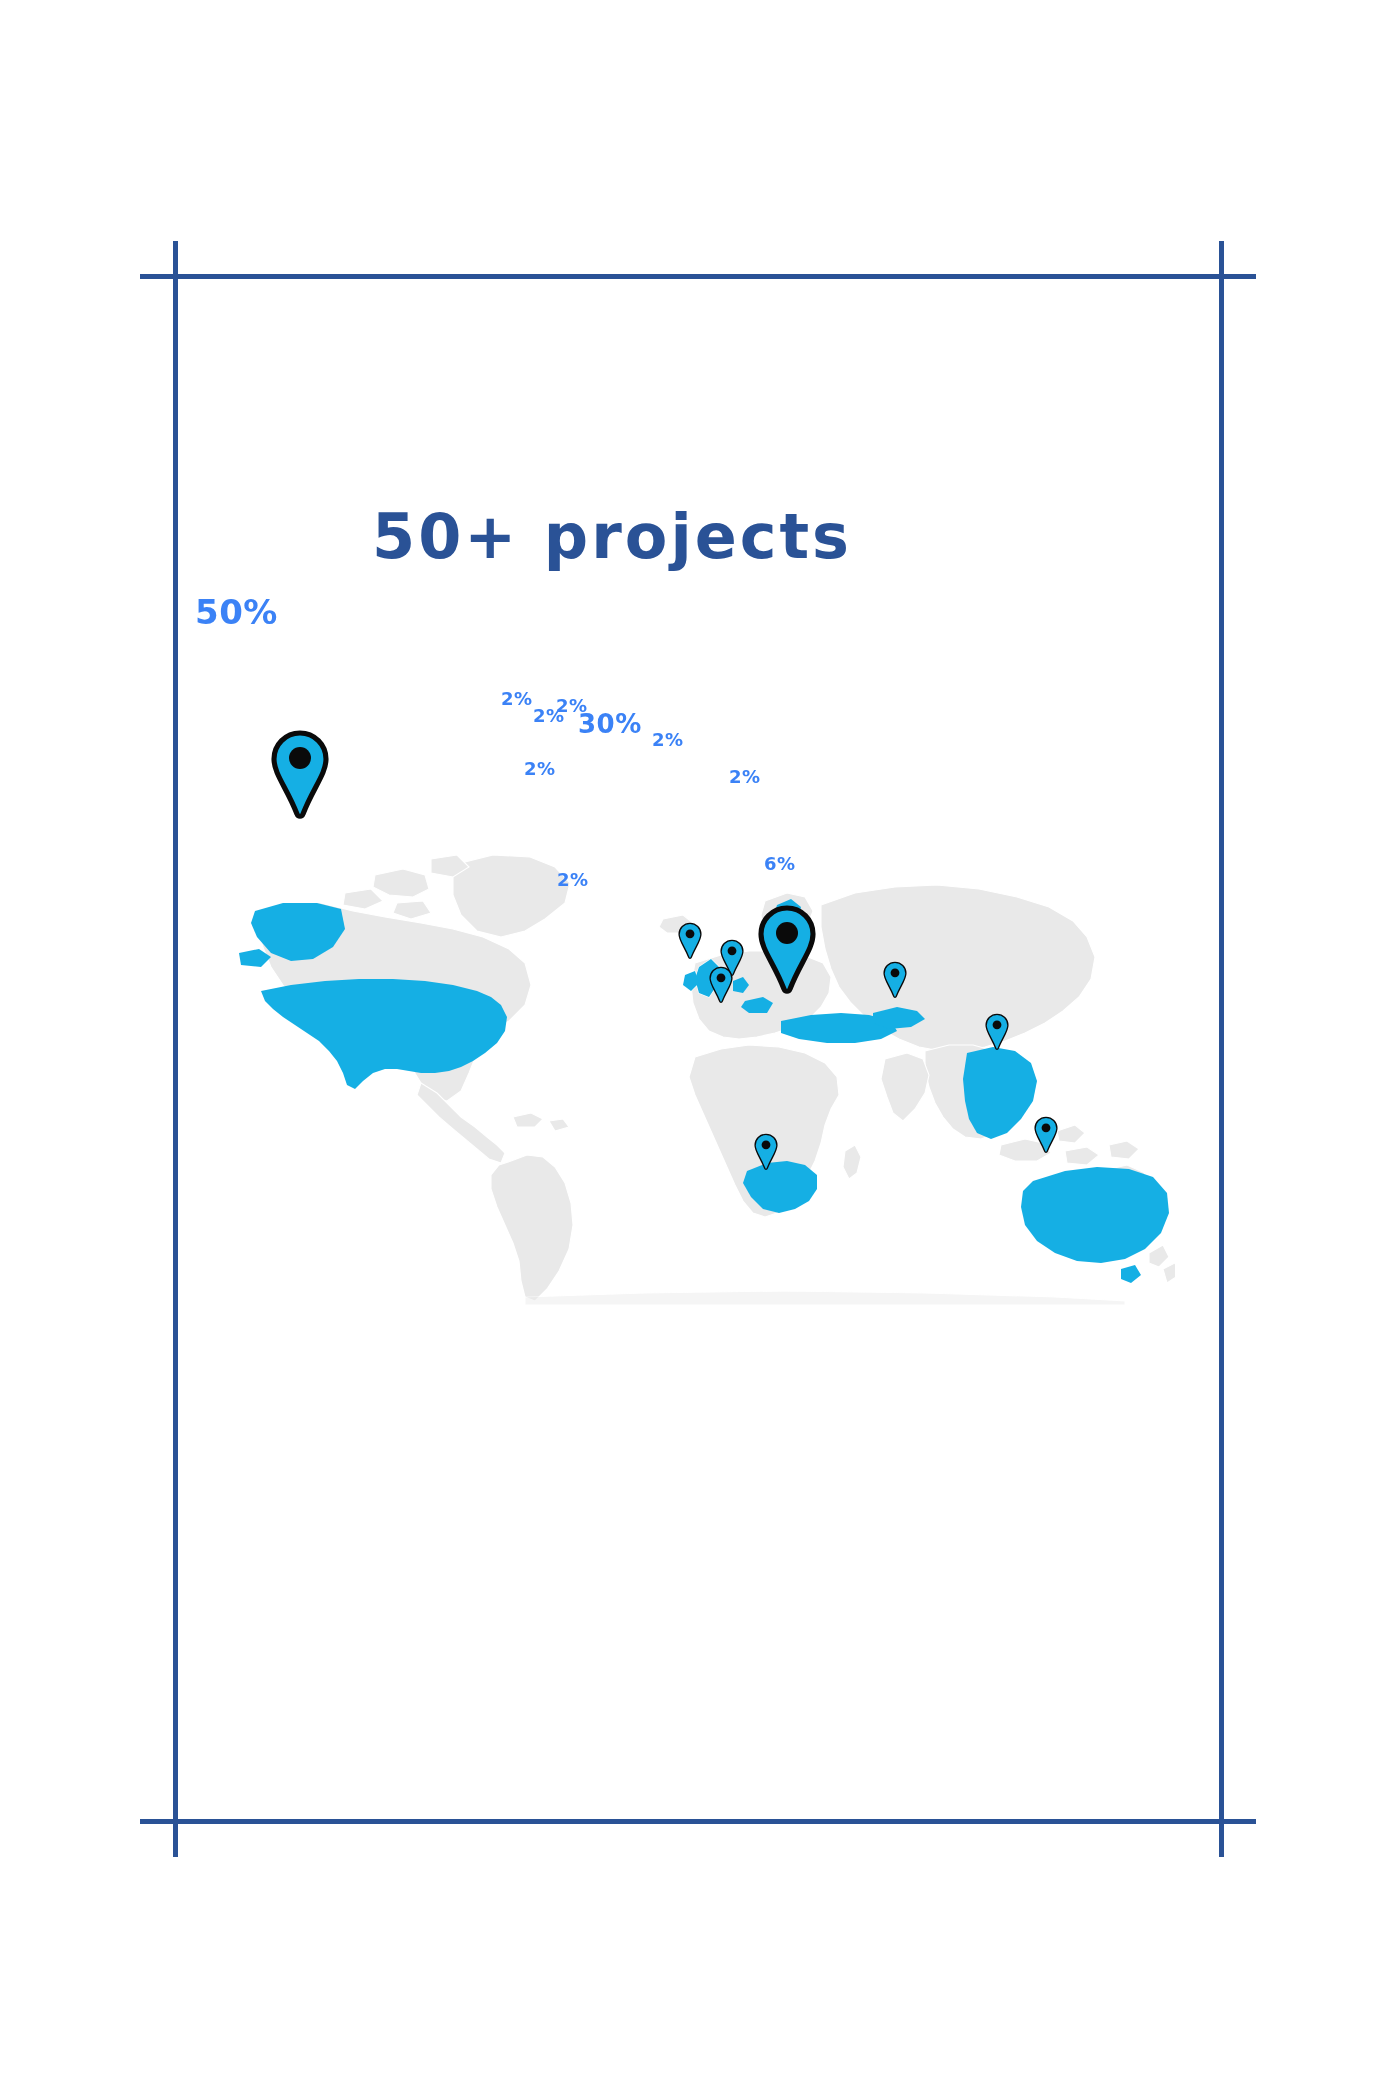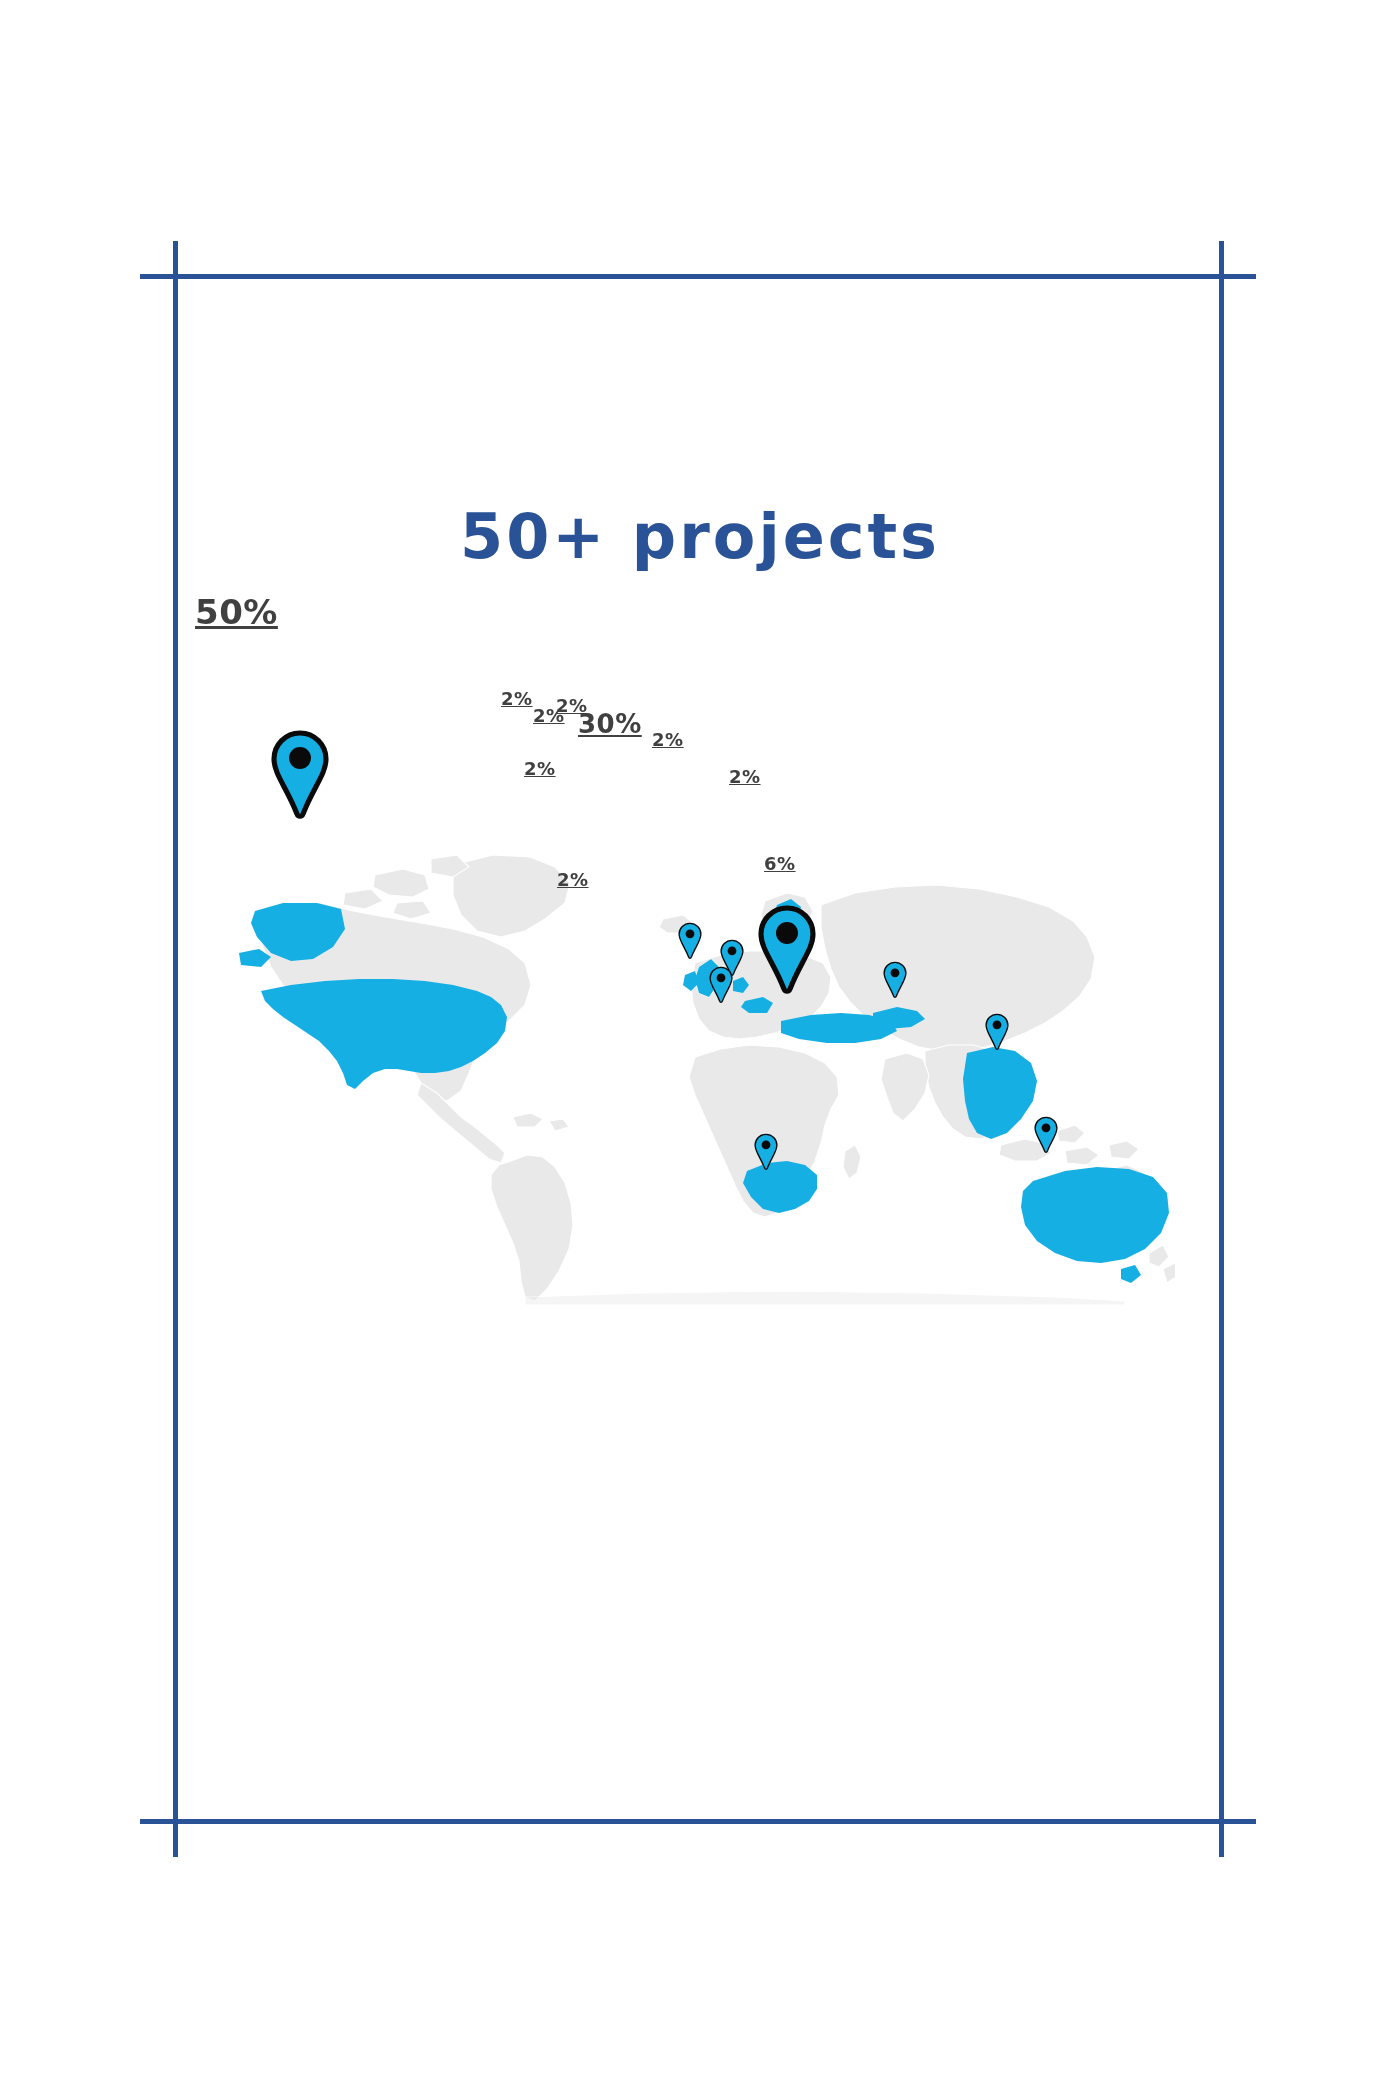--- a/index.html
+++ b/index.html
@@ -15,43 +15,43 @@
   .frame-line{position:absolute;background:#2A5296;}
   .v-line{width:5px;}
   .h-line{height:5px;}
   #frame-v-left   {left:173px; top:241px;  height:1616px;}
   #frame-v-right  {left:1219px;top:241px;  height:1616px;}
   #frame-h-top    {left:140px; top:274px;  width:1116px;}
   #frame-h-bottom {left:140px; top:1819px; width:1116px;}
 
   
   .headline{
-    position:absolute;left:0;width:1400px;text-align:center;
+    position:absolute;left:0;width:1224px;text-align:center;
     color:#2A5296;font-weight:bold;letter-spacing:2px;
     font-family:"DejaVu Sans", sans-serif;
   }
   #headline-top-1{top:500px;font-size:62px;line-height:74px;letter-spacing:3px;}
   #headline-top-2{top:578px;font-size:62px;line-height:74px;letter-spacing:5px;}
   #headline-bottom-1{top:1480px;font-size:62px;line-height:74px;letter-spacing:5px;}
   #headline-bottom-2{top:1558px;font-size:62px;line-height:74px;letter-spacing:5px;}
 
   
   #world-map-wrap{
     position:absolute;left:225px;top:845px;width:950px;height:460px;
   }
   #world-map-svg{width:100%;height:100%;display:block;}
 
   
   .pin{position:absolute;}
   .pin svg{display:block;overflow:visible;}
   .pin-label{
     position:absolute;
-    color:#404040;font-weight:bold;
+    color:#3b82f6;font-weight:bold;
     font-family:"DejaVu Sans", sans-serif;
-    letter-spacing:0.5px;white-space:nowrap;text-decoration:underline;
+    letter-spacing:0.5px;white-space:nowrap;
   }
 </style>
 </head>
 <body>
 
 <div class="page">
 
   <div class="frame-line v-line" id="frame-v-left"></div>
   <div class="frame-line v-line" id="frame-v-right"></div>
   <div class="frame-line h-line" id="frame-h-top"></div>

